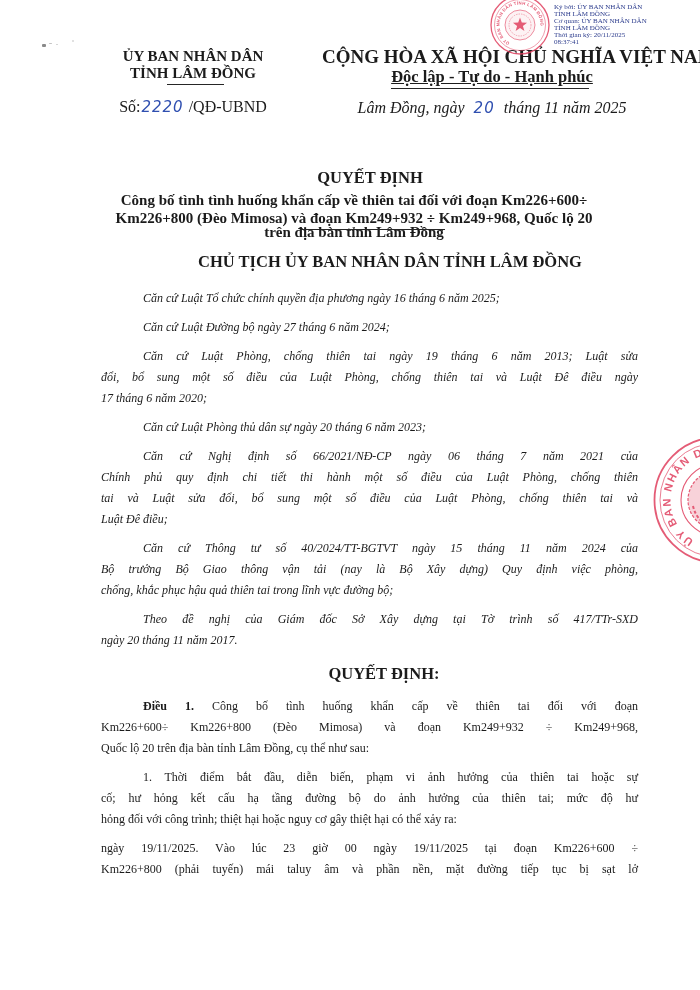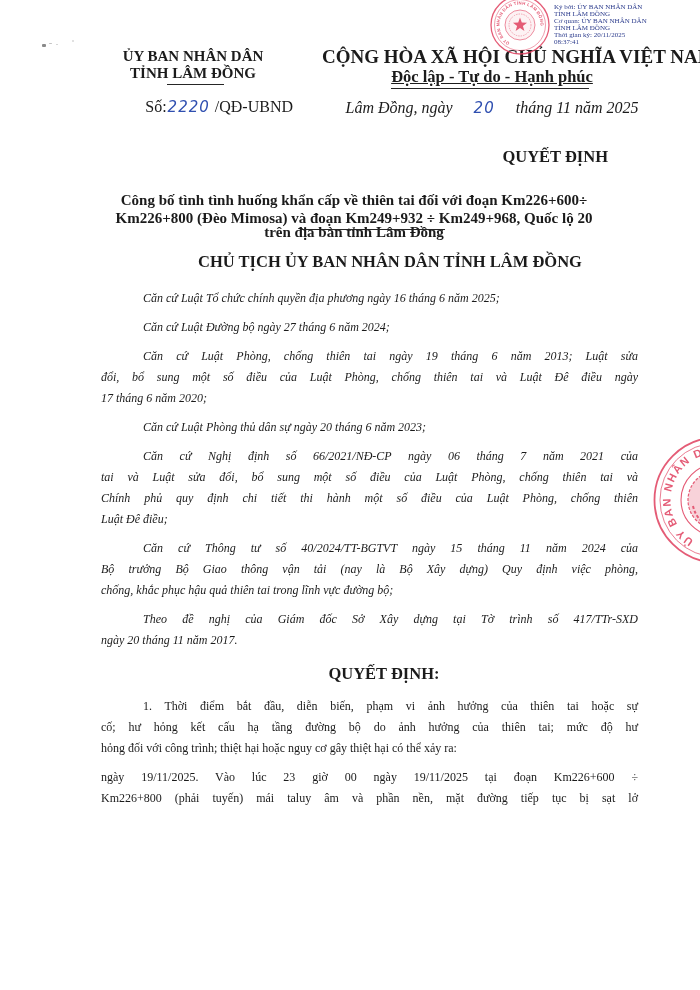--- a/index.html
+++ b/index.html
@@ -15,21 +15,21 @@
     .rule { position: absolute; height: 1px; background: #262626; }
 
     
     .hdr-left { left: 93px; width: 200px; font-size: 15px; }
     .hdr-right { left: 322px; width: 340px; }
     .ink {
       color: #2f4fb0; font-family: "DejaVu Sans", sans-serif; font-style: italic;
       font-weight: normal; letter-spacing: 1px;
     }
     .ink-num { font-size: 15px; margin: 0 5px 0 1px; }
-    .ink-day { font-size: 15px; margin: 0 21px; }
+    .ink-day { font-size: 15px; margin: 0 9px; }
 
     
     .sig {
       left: 554px; top: 3.5px; font-size: 7px; line-height: 7px; color: #2b3b8c;
       white-space: nowrap; z-index: 3;
     }
 
     
     .seal { position: absolute; z-index: 2; opacity: 0.85; }
     .seal text { fill: #e0405f; font-family: "Liberation Sans", sans-serif; font-weight: bold; }
@@ -57,21 +57,21 @@
 <div>
   <span class="scan-dot" style="left:42px;top:44px;width:4px;height:3px;"></span>
   <span class="scan-dot" style="left:49px;top:43px;width:3px;height:1px;opacity:.5"></span>
   <span class="scan-dot" style="left:56px;top:44px;width:2px;height:1px;opacity:.4"></span>
   <span class="scan-dot" style="left:72px;top:40px;width:2px;height:2px;opacity:.35"></span>
 </div>
 
 <div class="abs c b hdr-left" style="top:45.5px">ỦY BAN NHÂN DÂN</div>
 <div class="abs c b hdr-left" style="top:62.5px">TỈNH LÂM ĐỒNG</div>
 <div class="rule" style="left:167px;top:84px;width:57px;"></div>
-<div class="abs c hdr-left" style="top:96.5px;font-size:16px;text-align:right;">
+<div class="abs c hdr-left" style="top:96.5px;font-size:16px;">
   <span>Số:</span><span class="ink ink-num">2220</span><span>/QĐ-UBND</span>
 </div>
 
 <div class="abs c b hdr-right" style="top:46.5px;font-size:19px;">CỘNG HÒA XÃ HỘI CHỦ NGHĨA VIỆT NAM</div>
 <div class="abs c b hdr-right" style="top:66.5px;font-size:16.5px;text-decoration:underline;">Độc lập - Tự do - Hạnh phúc</div>
 <div class="rule" style="left:391px;top:88px;width:198px;"></div>
 <div class="abs c i hdr-right" style="top:97.5px;font-size:16px;">
   <span>Lâm Đồng, ngày</span><span class="ink ink-day">20</span><span>tháng 11 năm 2025</span>
 </div>
 
@@ -106,21 +106,21 @@
   <circle cx="64" cy="64" r="57" fill="none" stroke="#e0405f" stroke-width="0.8"></circle>
   <circle cx="64" cy="64" r="36" fill="none" stroke="#e0405f" stroke-width="1.1"></circle>
   <circle cx="64" cy="64" r="29" fill="rgba(224,64,95,0.28)" stroke="#e0405f" stroke-width="1.2" stroke-dasharray="3 1.5"></circle>
   <path d="M40 70 Q44 88 64 92 Q84 88 88 70" fill="none" stroke="#e0405f" stroke-width="2" stroke-dasharray="3 2"></path>
   <polygon points="64,46 68,57 80,57 70.5,64 74,75.5 64,68.5 54,75.5 57.5,64 48,57 60,57" fill="#e0405f"></polygon>
   <text font-size="11" letter-spacing="1.6">
     <textPath href="#sealSidePath">ỦY BAN NHÂN DÂN</textPath>
   </text>
 </svg>
 
-<div class="abs c b title-box title-head" style="top:147px;text-align:right;">QUYẾT ĐỊNH</div>
+<div class="abs c b title-box title-head" style="top:168px;">QUYẾT ĐỊNH</div>
 <div class="abs c b title-box subject" style="top:169.5px;">Công bố tình tình huống khẩn cấp về thiên tai đối với đoạn Km226+600÷</div>
 <div class="abs c b title-box subject" style="top:187.5px;">Km226+800 (Đèo Mimosa) và đoạn  Km249+932 ÷ Km249+968, Quốc lộ 20</div>
 <div class="abs c b title-box subject" style="top:202px;text-align:center;">trên địa bàn tỉnh Lâm Đồng</div>
 <div class="rule" style="left:300px;top:229px;width:145px;"></div>
 
 <div class="abs c b authority" style="top:251.5px;">CHỦ TỊCH ỦY BAN NHÂN DÂN TỈNH LÂM ĐỒNG</div>
 
 <div class="abs i body-block" style="top:288px;">
   <div class="para">
     <div class="ln ind">Căn cứ Luật Tổ chức chính quyền địa phương ngày 16 tháng 6 năm 2025;</div>
@@ -131,39 +131,44 @@
   <div class="para">
     <div class="ln ind j">Căn cứ Luật Phòng, chống thiên tai ngày 19 tháng 6 năm 2013; Luật sửa</div>
     <div class="ln j">đổi, bổ sung một số điều của Luật Phòng, chống thiên tai và Luật Đê điều ngày</div>
     <div class="ln">17 tháng 6 năm 2020;</div>
   </div>
   <div class="para">
     <div class="ln ind">Căn cứ Luật Phòng thủ dân sự ngày 20 tháng 6 năm 2023;</div>
   </div>
   <div class="para">
     <div class="ln ind j">Căn cứ Nghị định số 66/2021/NĐ-CP ngày 06 tháng 7 năm 2021 của</div>
+    <div class="ln j">Chính phủ quy định chi tiết thi hành một số điều của Luật Phòng, chống thiên</div>
     <div class="ln j">tai và Luật sửa đổi, bổ sung một số điều của Luật Phòng, chống thiên tai và</div>
-    <div class="ln j">Chính phủ quy định chi tiết thi hành một số điều của Luật Phòng, chống thiên</div>
     <div class="ln">Luật Đê điều;</div>
   </div>
   <div class="para">
     <div class="ln ind j">Căn cứ Thông tư số 40/2024/TT-BGTVT ngày 15 tháng 11 năm 2024 của</div>
     <div class="ln j">Bộ trưởng Bộ Giao thông vận tải (nay là Bộ Xây dựng) Quy định việc phòng,</div>
     <div class="ln">chống, khắc phục hậu quả thiên tai trong lĩnh vực đường bộ;</div>
   </div>
   <div class="para">
     <div class="ln ind j">Theo đề nghị của Giám đốc Sở Xây dựng tại Tờ trình số 417/TTr-SXD</div>
     <div class="ln">ngày 20 tháng 11 năm 2017.</div>
   </div>
 </div>
 
 <div class="abs c b decision" style="top:663.5px;">QUYẾT ĐỊNH:</div>
 
 <div class="abs body-block" style="top:696px;">
   <div class="para">
+    <div class="ln ind j"><span class="b">Điều 1.</span> <span>Công bố tình huống khẩn cấp về thiên tai đối với đoạn</span></div>
+    <div class="ln j">Km226+600÷ Km226+800 (Đèo Mimosa) và đoạn  Km249+932 ÷ Km249+968,</div>
+    <div class="ln">Quốc lộ 20  trên địa bàn tỉnh Lâm Đồng, cụ thể như sau:</div>
+  </div>
+  <div class="para">
     <div class="ln ind j">1. Thời điểm bắt đầu, diễn biến, phạm vi ảnh hưởng của thiên tai hoặc sự</div>
     <div class="ln j">cố; hư hỏng kết cấu hạ tầng đường bộ do ảnh hưởng của thiên tai; mức độ hư</div>
     <div class="ln">hỏng đối với công trình; thiệt hại hoặc nguy cơ gây thiệt hại có thể xảy ra:</div>
   </div>
   <div class="para">
     <div class="ln j">ngày 19/11/2025. Vào lúc 23 giờ 00 ngày 19/11/2025 tại đoạn Km226+600 ÷</div>
     <div class="ln j">Km226+800 (phải tuyến) mái taluy âm và phần nền, mặt đường tiếp tục bị sạt lở</div>
   </div>
 </div>
 

